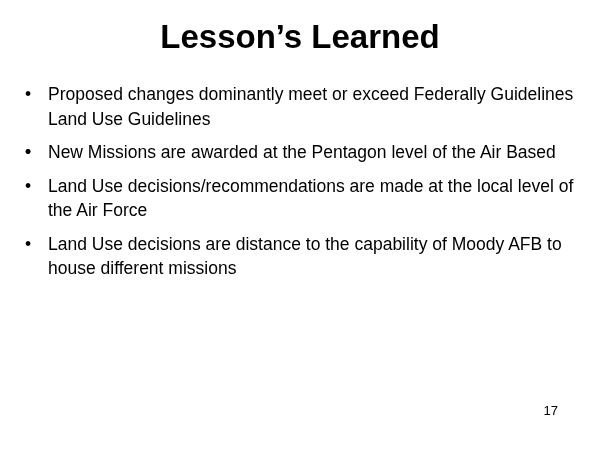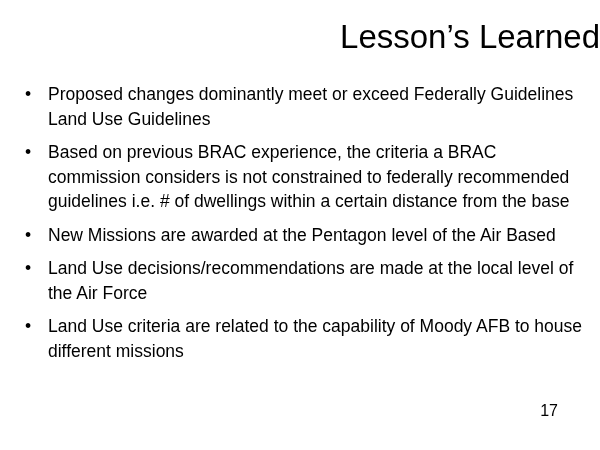--- a/index.html
+++ b/index.html
@@ -18,24 +18,24 @@
     position: relative;
     width: 600px;
     height: 450px;
     box-sizing: border-box;
   }
   .slide-title {
     position: absolute;
     top: 18px;
     left: 0;
     width: 600px;
-    text-align: right;
+    text-align: center;
     font-size: 33px;
     line-height: 38px;
-    font-weight: normal;
+    font-weight: bold;
     letter-spacing: 0px;
   }
   .bullet-list {
     position: absolute;
     top: 82px;
     left: 18px;
     width: 566px;
     list-style: none;
     margin: 0;
     padding: 0;
@@ -51,49 +51,48 @@
     position: absolute;
     left: 7px;
     top: 0;
     font-size: 17.5px;
     line-height: 24.5px;
   }
   .page-number {
     position: absolute;
     right: 42px;
     bottom: 32px;
-    font-size: 16px;
+    font-size: 13px;
     line-height: 14px;
   }
 </style>
 </head>
 <body>
 
 <div class="slide">
 
   <div class="slide-title">Lesson’s Learned</div>
 
   <ul class="bullet-list">
     <li class="bullet-item">
       <span class="dot">•</span>
       <span>Proposed changes dominantly meet or exceed Federally Guidelines Land Use Guidelines</span>
     </li>
     <li class="bullet-item">
       <span class="dot">•</span>
-      <span>Based on previous BRAC experience, the criteria a BRAC commission considers is not constrained to federally recommended guidelines i.e. # of dwellings within a certain distance from the base</span>
     </li>
     <li class="bullet-item">
       <span class="dot">•</span>
       <span>New Missions are awarded at the Pentagon level of the Air Based</span>
     </li>
     <li class="bullet-item">
       <span class="dot">•</span>
       <span>Land Use decisions/recommendations are made at the local level of the Air Force</span>
     </li>
     <li class="bullet-item">
       <span class="dot">•</span>
-      <span>Land Use criteria are related to the capability of Moody AFB to house different missions</span>
+      <span>Land Use decisions are distance to the capability of Moody AFB to house different missions</span>
     </li>
   </ul>
 
   <div class="page-number">17</div>
 
 </div>
 
 </body></html>

